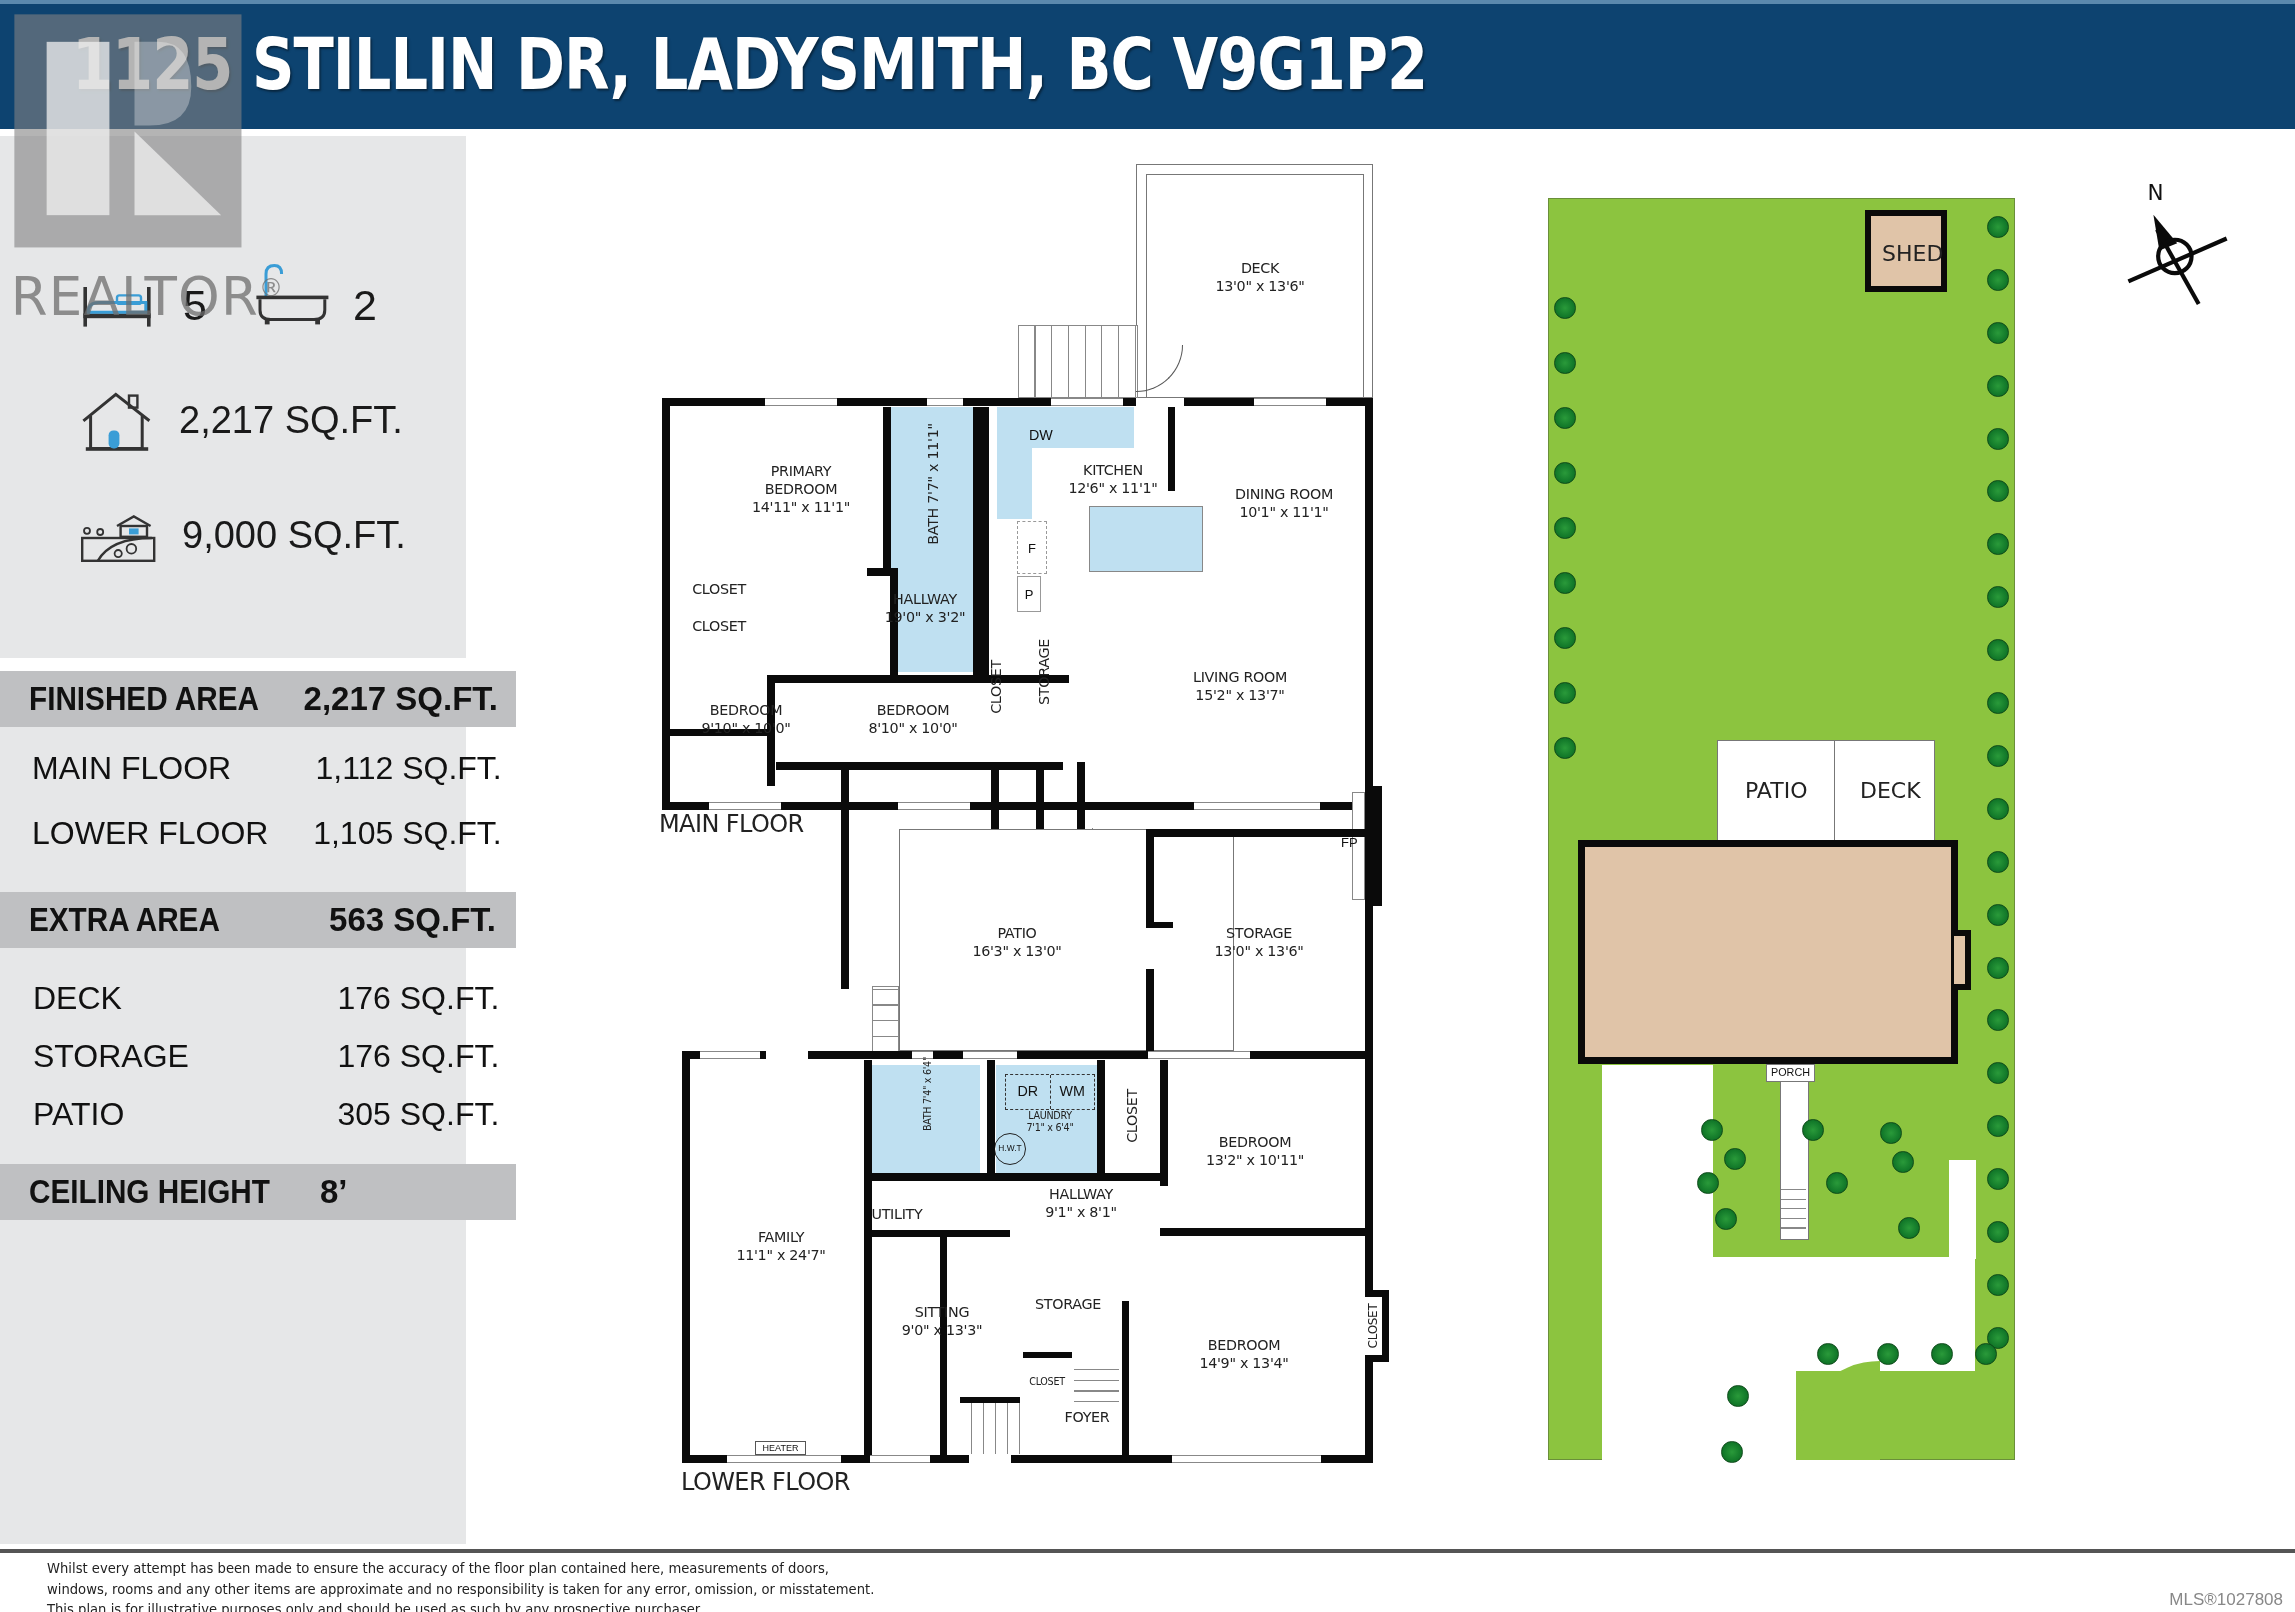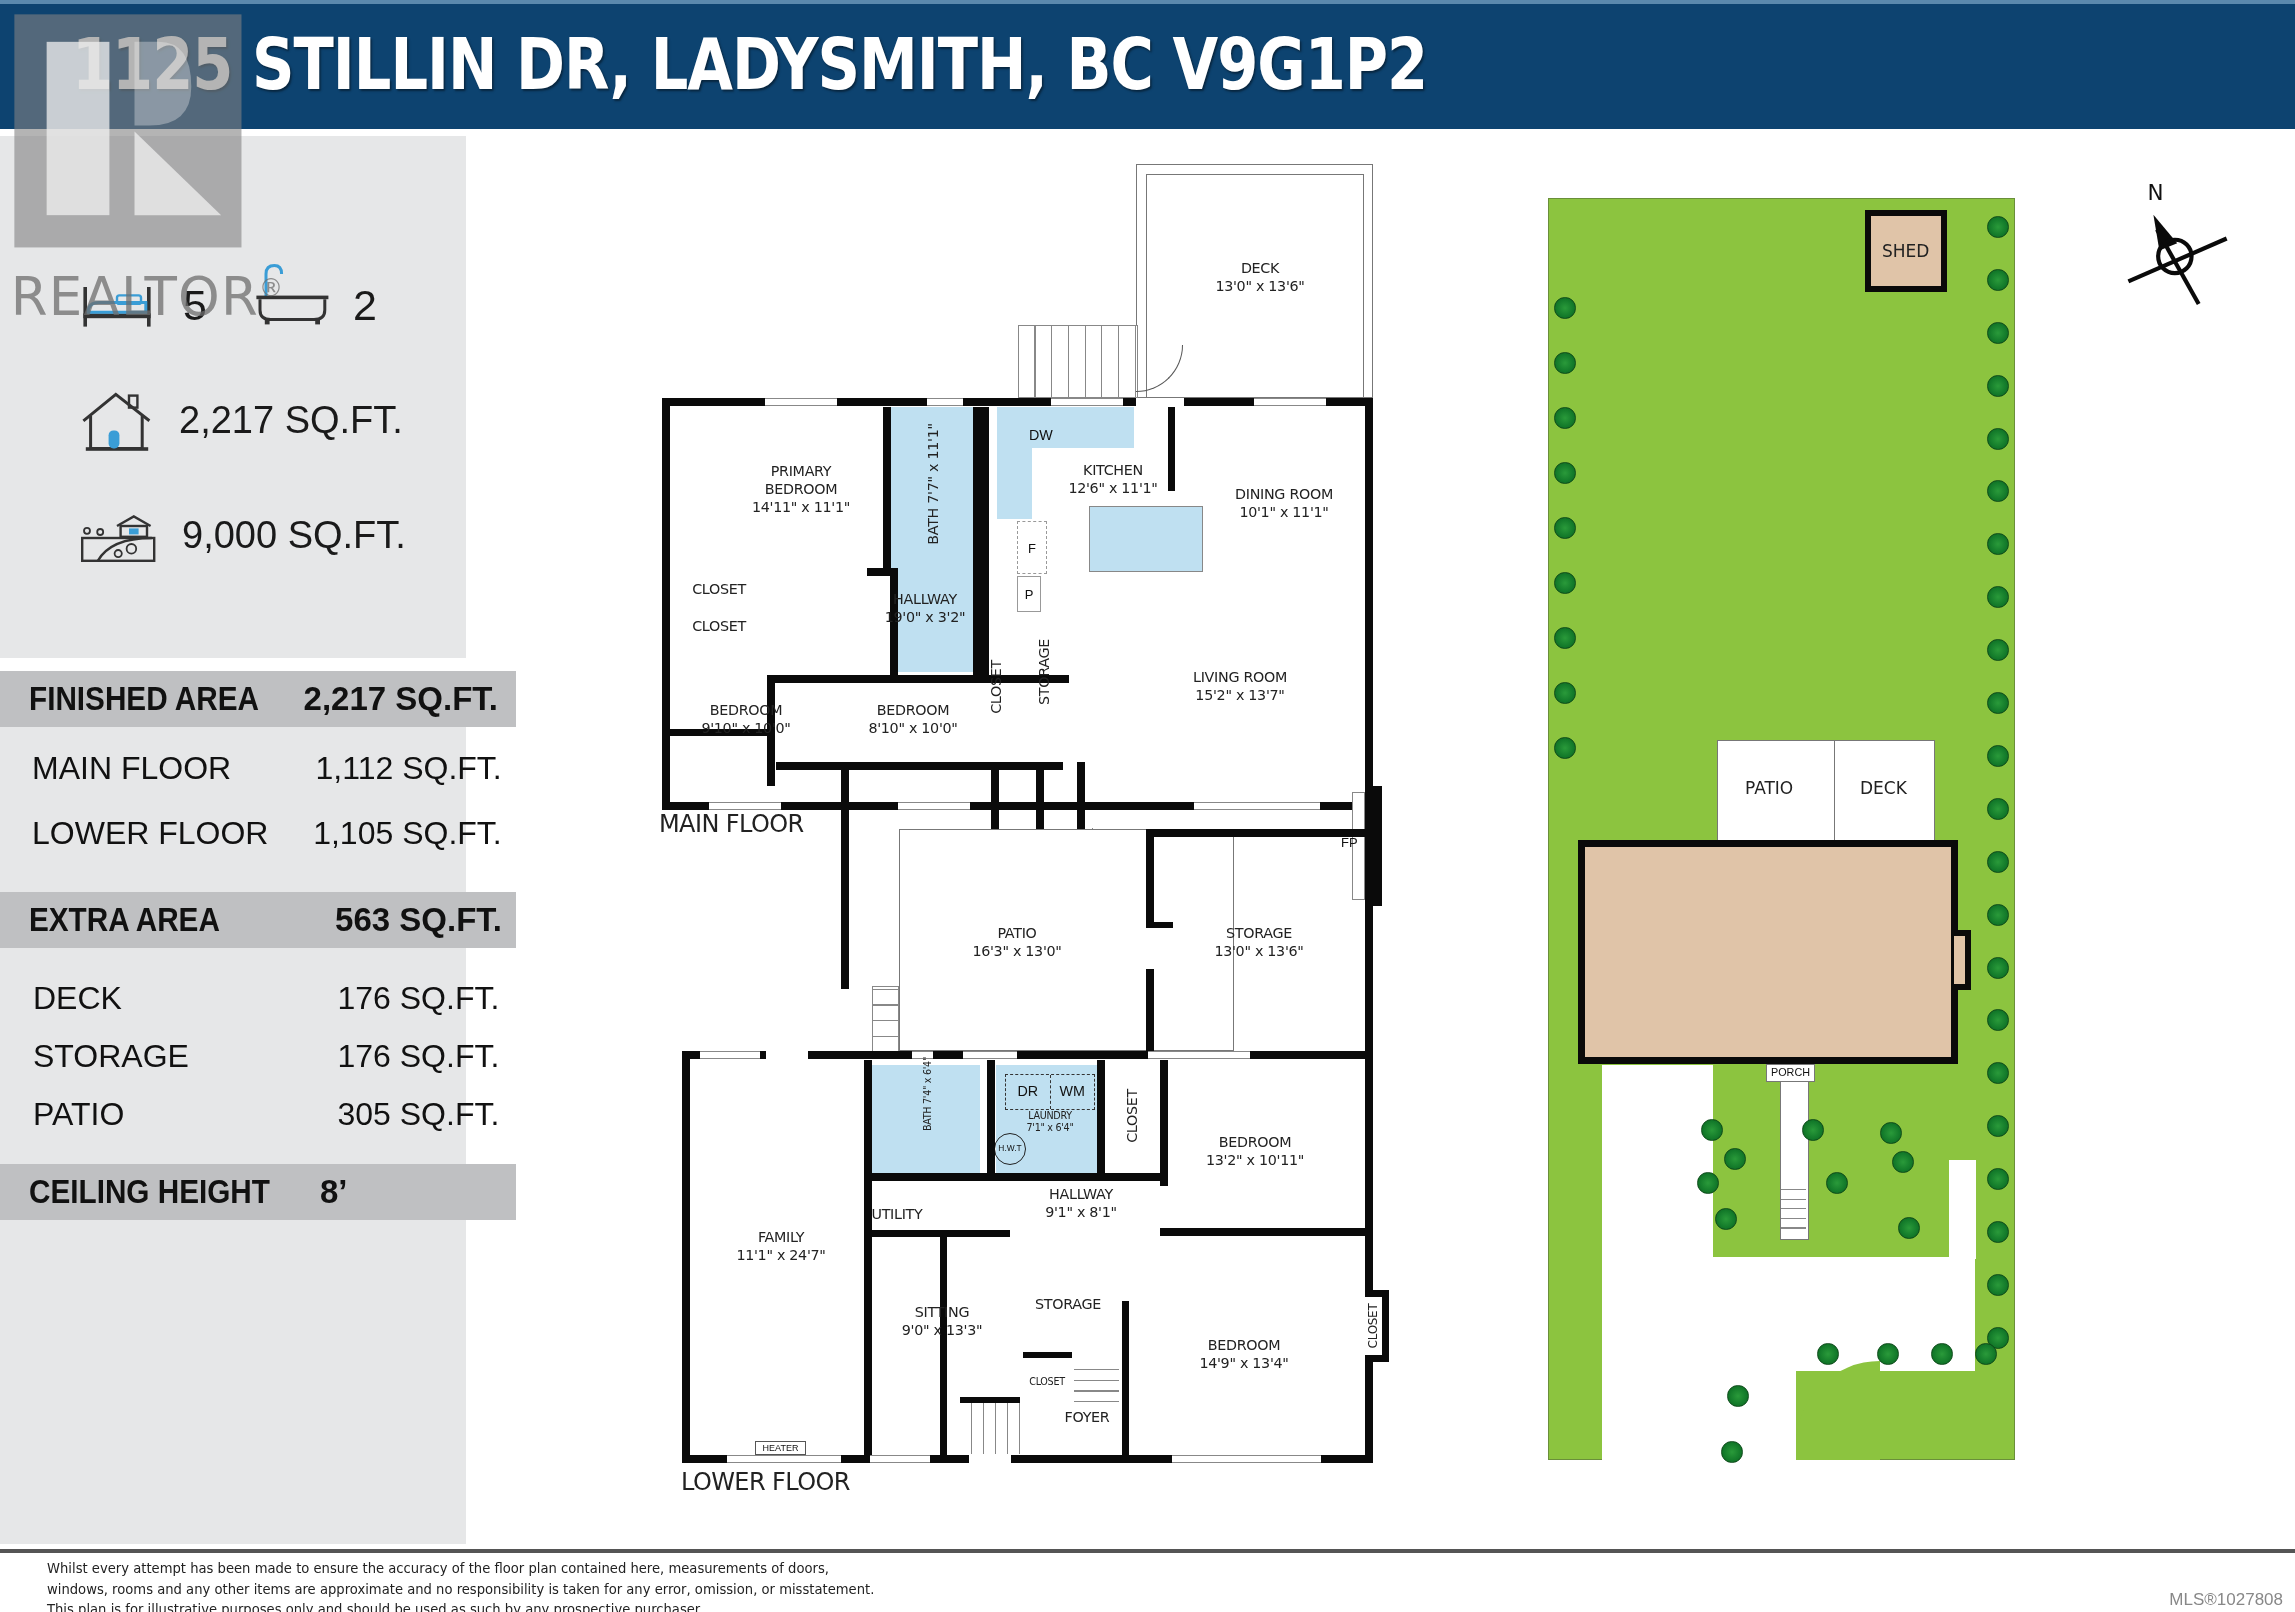--- a/index.html
+++ b/index.html
@@ -47,21 +47,21 @@
   .floor-label { position: absolute; font-size: 24px; color: #222; font-family: "DejaVu Sans", sans-serif; letter-spacing: -0.6px; }
   .blue { position: absolute; background: #bfe0f1; }
   .window { position: absolute; background: #fff; border-top: 1.2px solid #888; border-bottom: 1.2px solid #888; box-sizing: border-box; }
   .vtext { writing-mode: vertical-rl; transform: translate(-50%, -50%) rotate(180deg); }
 
   
   .lawn { background: #8cc43f; position: absolute; }
   .tree { position: absolute; width: 21.5px; height: 21.5px; border-radius: 50%; background: radial-gradient(circle, #2a9a3a 0%, #137a2a 60%, #0d5a1e 100%); border: 1.2px solid #0b4a18; box-sizing: border-box; }
   .residence { position: absolute; background: #e0c4a8; border: 7.2px solid #0a0a0a; box-sizing: border-box; }
   .residence-label { position: absolute; font-size: 48px; color: #111; font-family: "DejaVu Sans", sans-serif; letter-spacing: -0.6px; }
-  .site-small { position: absolute; font-size: 17px; color: #222; font-family: "DejaVu Sans", sans-serif; }
+  .site-small { position: absolute; font-size: 22px; color: #222; font-family: "DejaVu Sans", sans-serif; }
 
   
   .footer-rule { left: 0; top: 1549px; width: 2295px; height: 3.6px; background: #555; }
   .disclaimer { left: 47px; top: 1558px; font-size: 14.3px; color: #222; line-height: 1.45; font-family: "DejaVu Sans", sans-serif; transform: scaleX(0.92); transform-origin: left top; }
   .mls { right: 12px; top: 1590px; font-size: 17px; color: #888; }
 </style>
 </head>
 <body>
 
 <div class="abs header"></div>
@@ -126,21 +126,21 @@
   <span class="lbl" style="left:32px;">MAIN FLOOR</span>
   <span class="val" style="right:14.3px;">1,112 SQ.FT.</span>
 </div>
 <div class="abs sb-row sb-line" style="top:806px; height:54px;">
   <span class="lbl" style="left:32px;">LOWER FLOOR</span>
   <span class="val" style="right:14.3px;">1,105 SQ.FT.</span>
 </div>
 
 <div class="abs sb-row sb-band" style="top:892px;">
   <span class="lbl">EXTRA AREA</span>
-  <span class="val" style="right:14px; transform:none; left:auto;">563 SQ.FT.</span>
+  <span class="val" style="right:20px; transform:none; left:auto;">563 SQ.FT.</span>
 </div>
 <div class="abs sb-row sb-line" style="top:971px; height:54px;">
   <span class="lbl" style="left:33px;">DECK</span>
   <span class="val" style="right:16.7px;">176 SQ.FT.</span>
 </div>
 <div class="abs sb-row sb-line" style="top:1029px; height:54px;">
   <span class="lbl" style="left:33px;">STORAGE</span>
   <span class="val" style="right:16.7px;">176 SQ.FT.</span>
 </div>
 <div class="abs sb-row sb-line" style="top:1087px; height:54px;">

